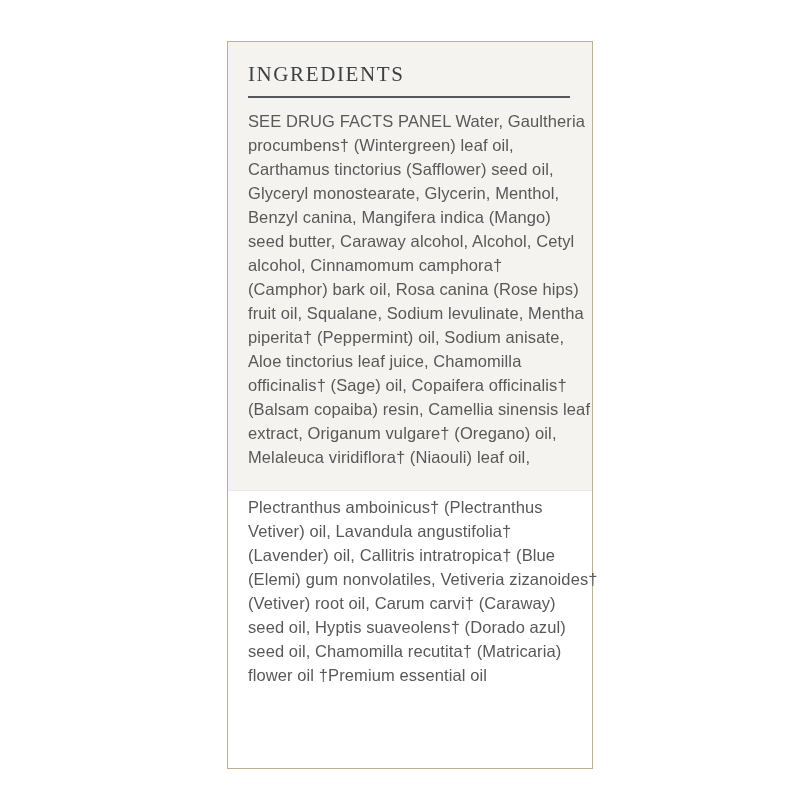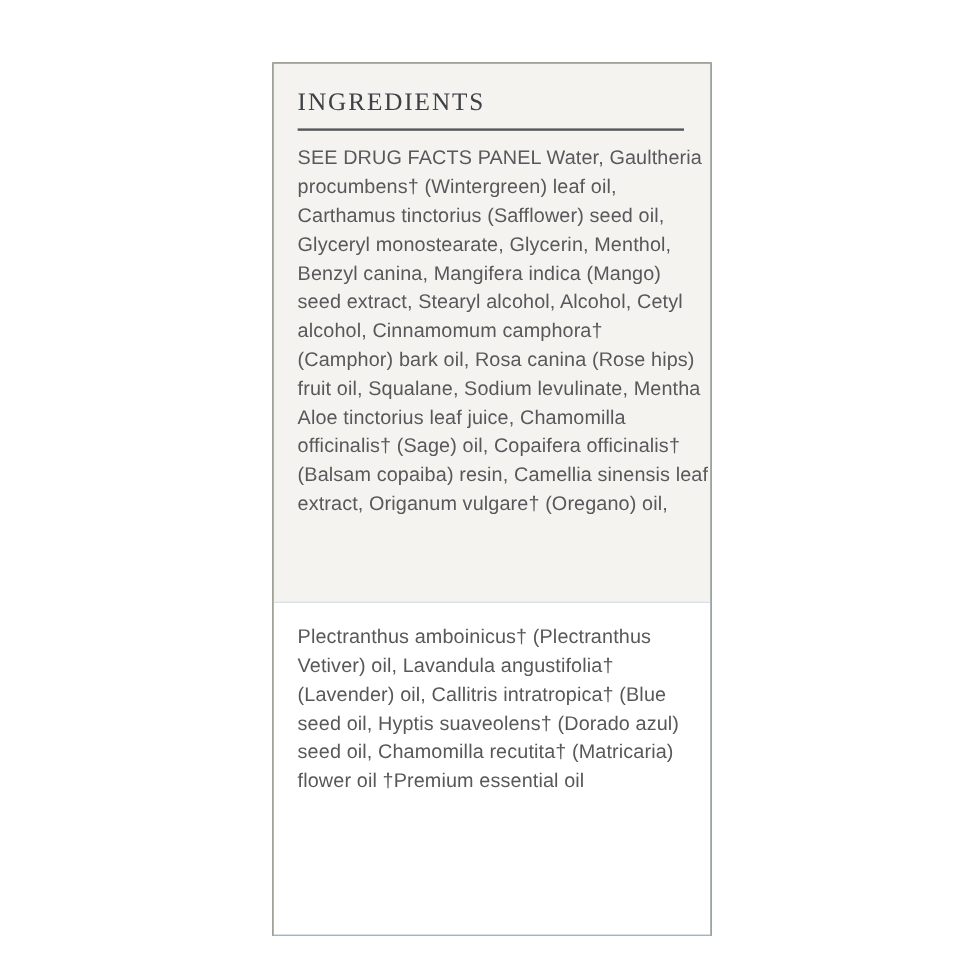--- a/index.html
+++ b/index.html
@@ -11,25 +11,25 @@
     position: relative;
     width: 800px;
     height: 800px;
     background: #ffffff;
     overflow: hidden;
     font-family: "Liberation Sans", sans-serif;
   }
   .panel {
     position: absolute;
     left: 227px;
-    top: 52px;
+    top: 41px;
     width: 364px;
     height: 726px;
     border: 1px solid #bfb08d;
-    background: #0c4a6e;
+    background: #14b8a6;
   }
   .section-top {
     position: absolute;
     top: 0;
     left: 0;
     right: 0;
     height: 448px;
     background: #f4f3f0;
     border-bottom: 1px solid #eceae5;
   }
@@ -53,21 +53,21 @@
   .rule {
     margin: 9px 0 0 20px;
     width: 322px;
     height: 2px;
     background: #54575b;
   }
   .lines-top {
     margin: 11px 10px 18px 20px;
   }
   .lines-bottom {
-    margin: 13px 10px 0 20px;
+    margin: 0 10px 0 20px;
     padding-top: 4px;
   }
   .line {
     font-size: 16.5px;
     line-height: 24px;
     letter-spacing: 0.1px;
     color: #58585a;
     white-space: nowrap;
   }
 </style>
@@ -79,36 +79,40 @@
 
     <div class="section-top">
       <div class="heading">INGREDIENTS</div>
       <div class="rule"></div>
       <div class="lines-top">
           <div class="line">SEE DRUG FACTS PANEL Water, Gaultheria</div>
           <div class="line">procumbens† (Wintergreen) leaf oil,</div>
           <div class="line">Carthamus tinctorius (Safflower) seed oil,</div>
           <div class="line">Glyceryl monostearate, Glycerin, Menthol,</div>
           <div class="line">Benzyl canina, Mangifera indica (Mango)</div>
-          <div class="line">seed extract, Stearyl alcohol, Alcohol, Cetyl</div>
+          <div class="line">seed butter, Caraway alcohol, Alcohol, Cetyl</div>
           <div class="line">alcohol, Cinnamomum camphora†</div>
           <div class="line">(Camphor) bark oil, Rosa canina (Rose hips)</div>
           <div class="line">fruit oil, Squalane, Sodium levulinate, Mentha</div>
+          <div class="line">piperita† (Peppermint) oil, Sodium anisate,</div>
           <div class="line">Aloe tinctorius leaf juice, Chamomilla</div>
           <div class="line">officinalis† (Sage) oil, Copaifera officinalis†</div>
           <div class="line">(Balsam copaiba) resin, Camellia sinensis leaf</div>
           <div class="line">extract, Origanum vulgare† (Oregano) oil,</div>
+          <div class="line">Melaleuca viridiflora† (Niaouli) leaf oil,</div>
         </div>
     </div>
 
     <div class="section-bottom">
       <div class="lines-bottom">
           <div class="line">Plectranthus amboinicus† (Plectranthus</div>
           <div class="line">Vetiver) oil, Lavandula angustifolia†</div>
           <div class="line">(Lavender) oil, Callitris intratropica† (Blue</div>
+          <div class="line">(Elemi) gum nonvolatiles, Vetiveria zizanoides†</div>
+          <div class="line">(Vetiver) root oil, Carum carvi† (Caraway)</div>
           <div class="line">seed oil, Hyptis suaveolens† (Dorado azul)</div>
           <div class="line">seed oil, Chamomilla recutita† (Matricaria)</div>
           <div class="line">flower oil †Premium essential oil</div>
         </div>
     </div>
 
   </div>
 </div>
 
 </body></html>

